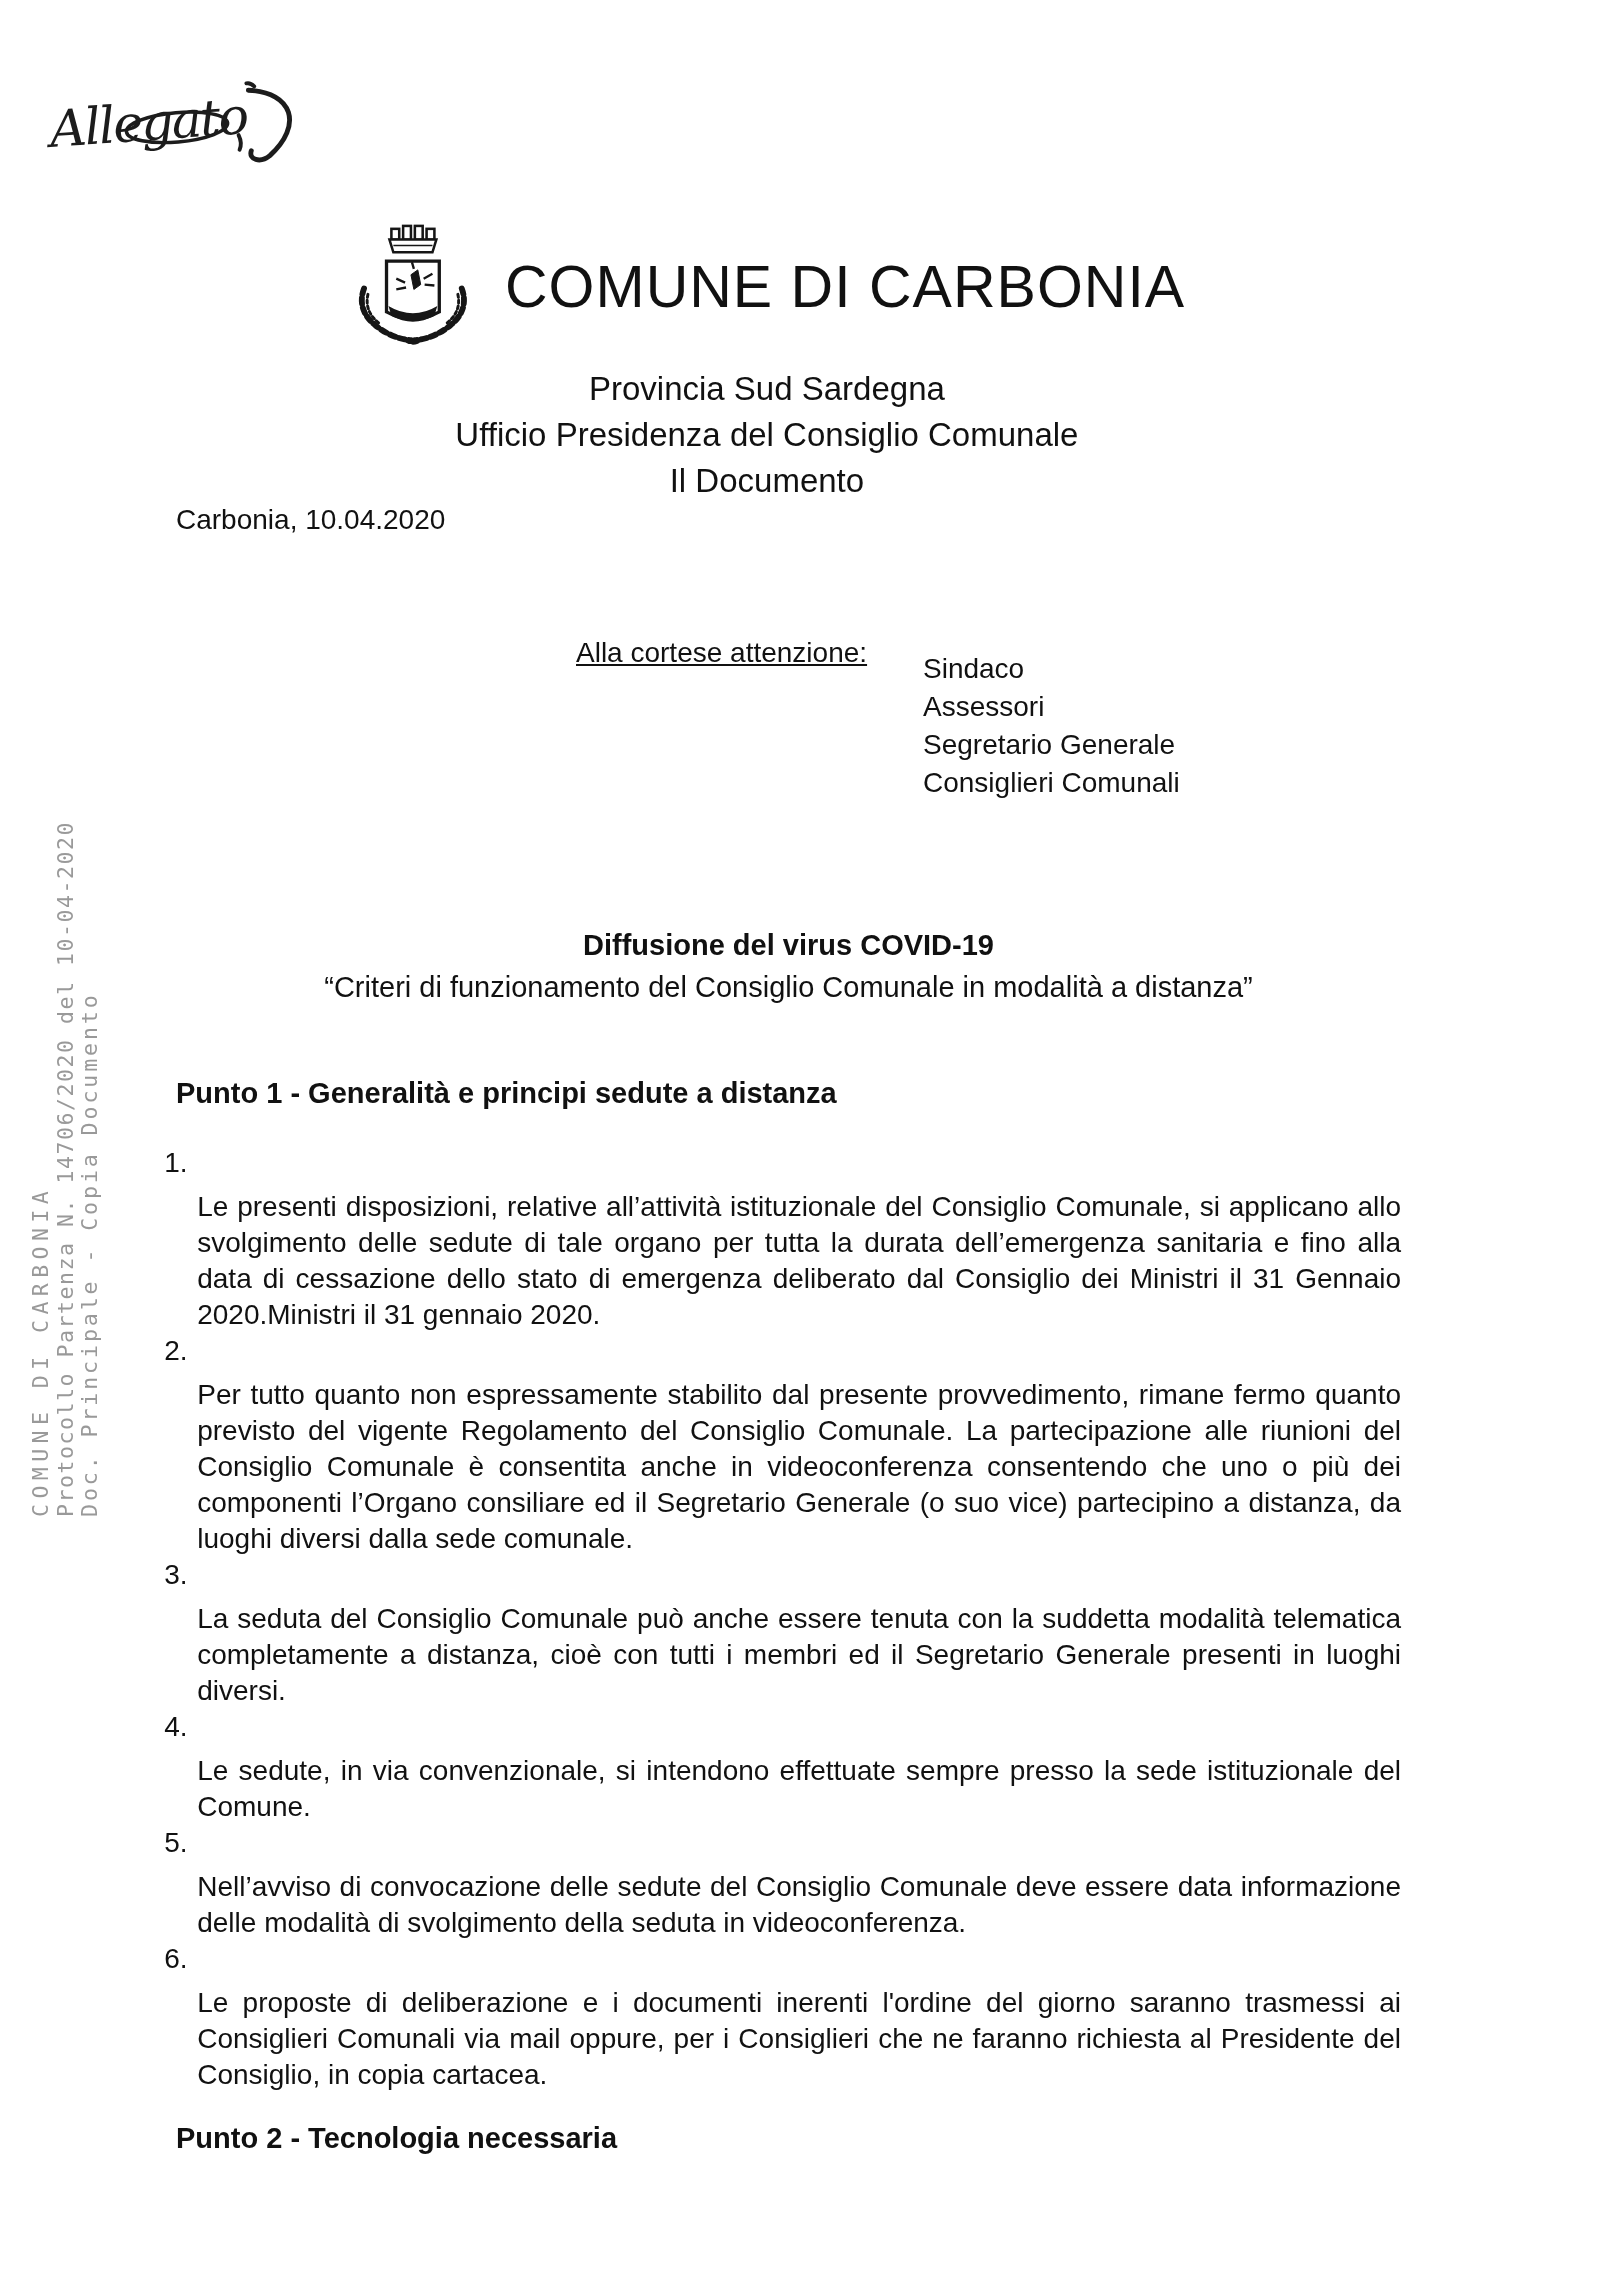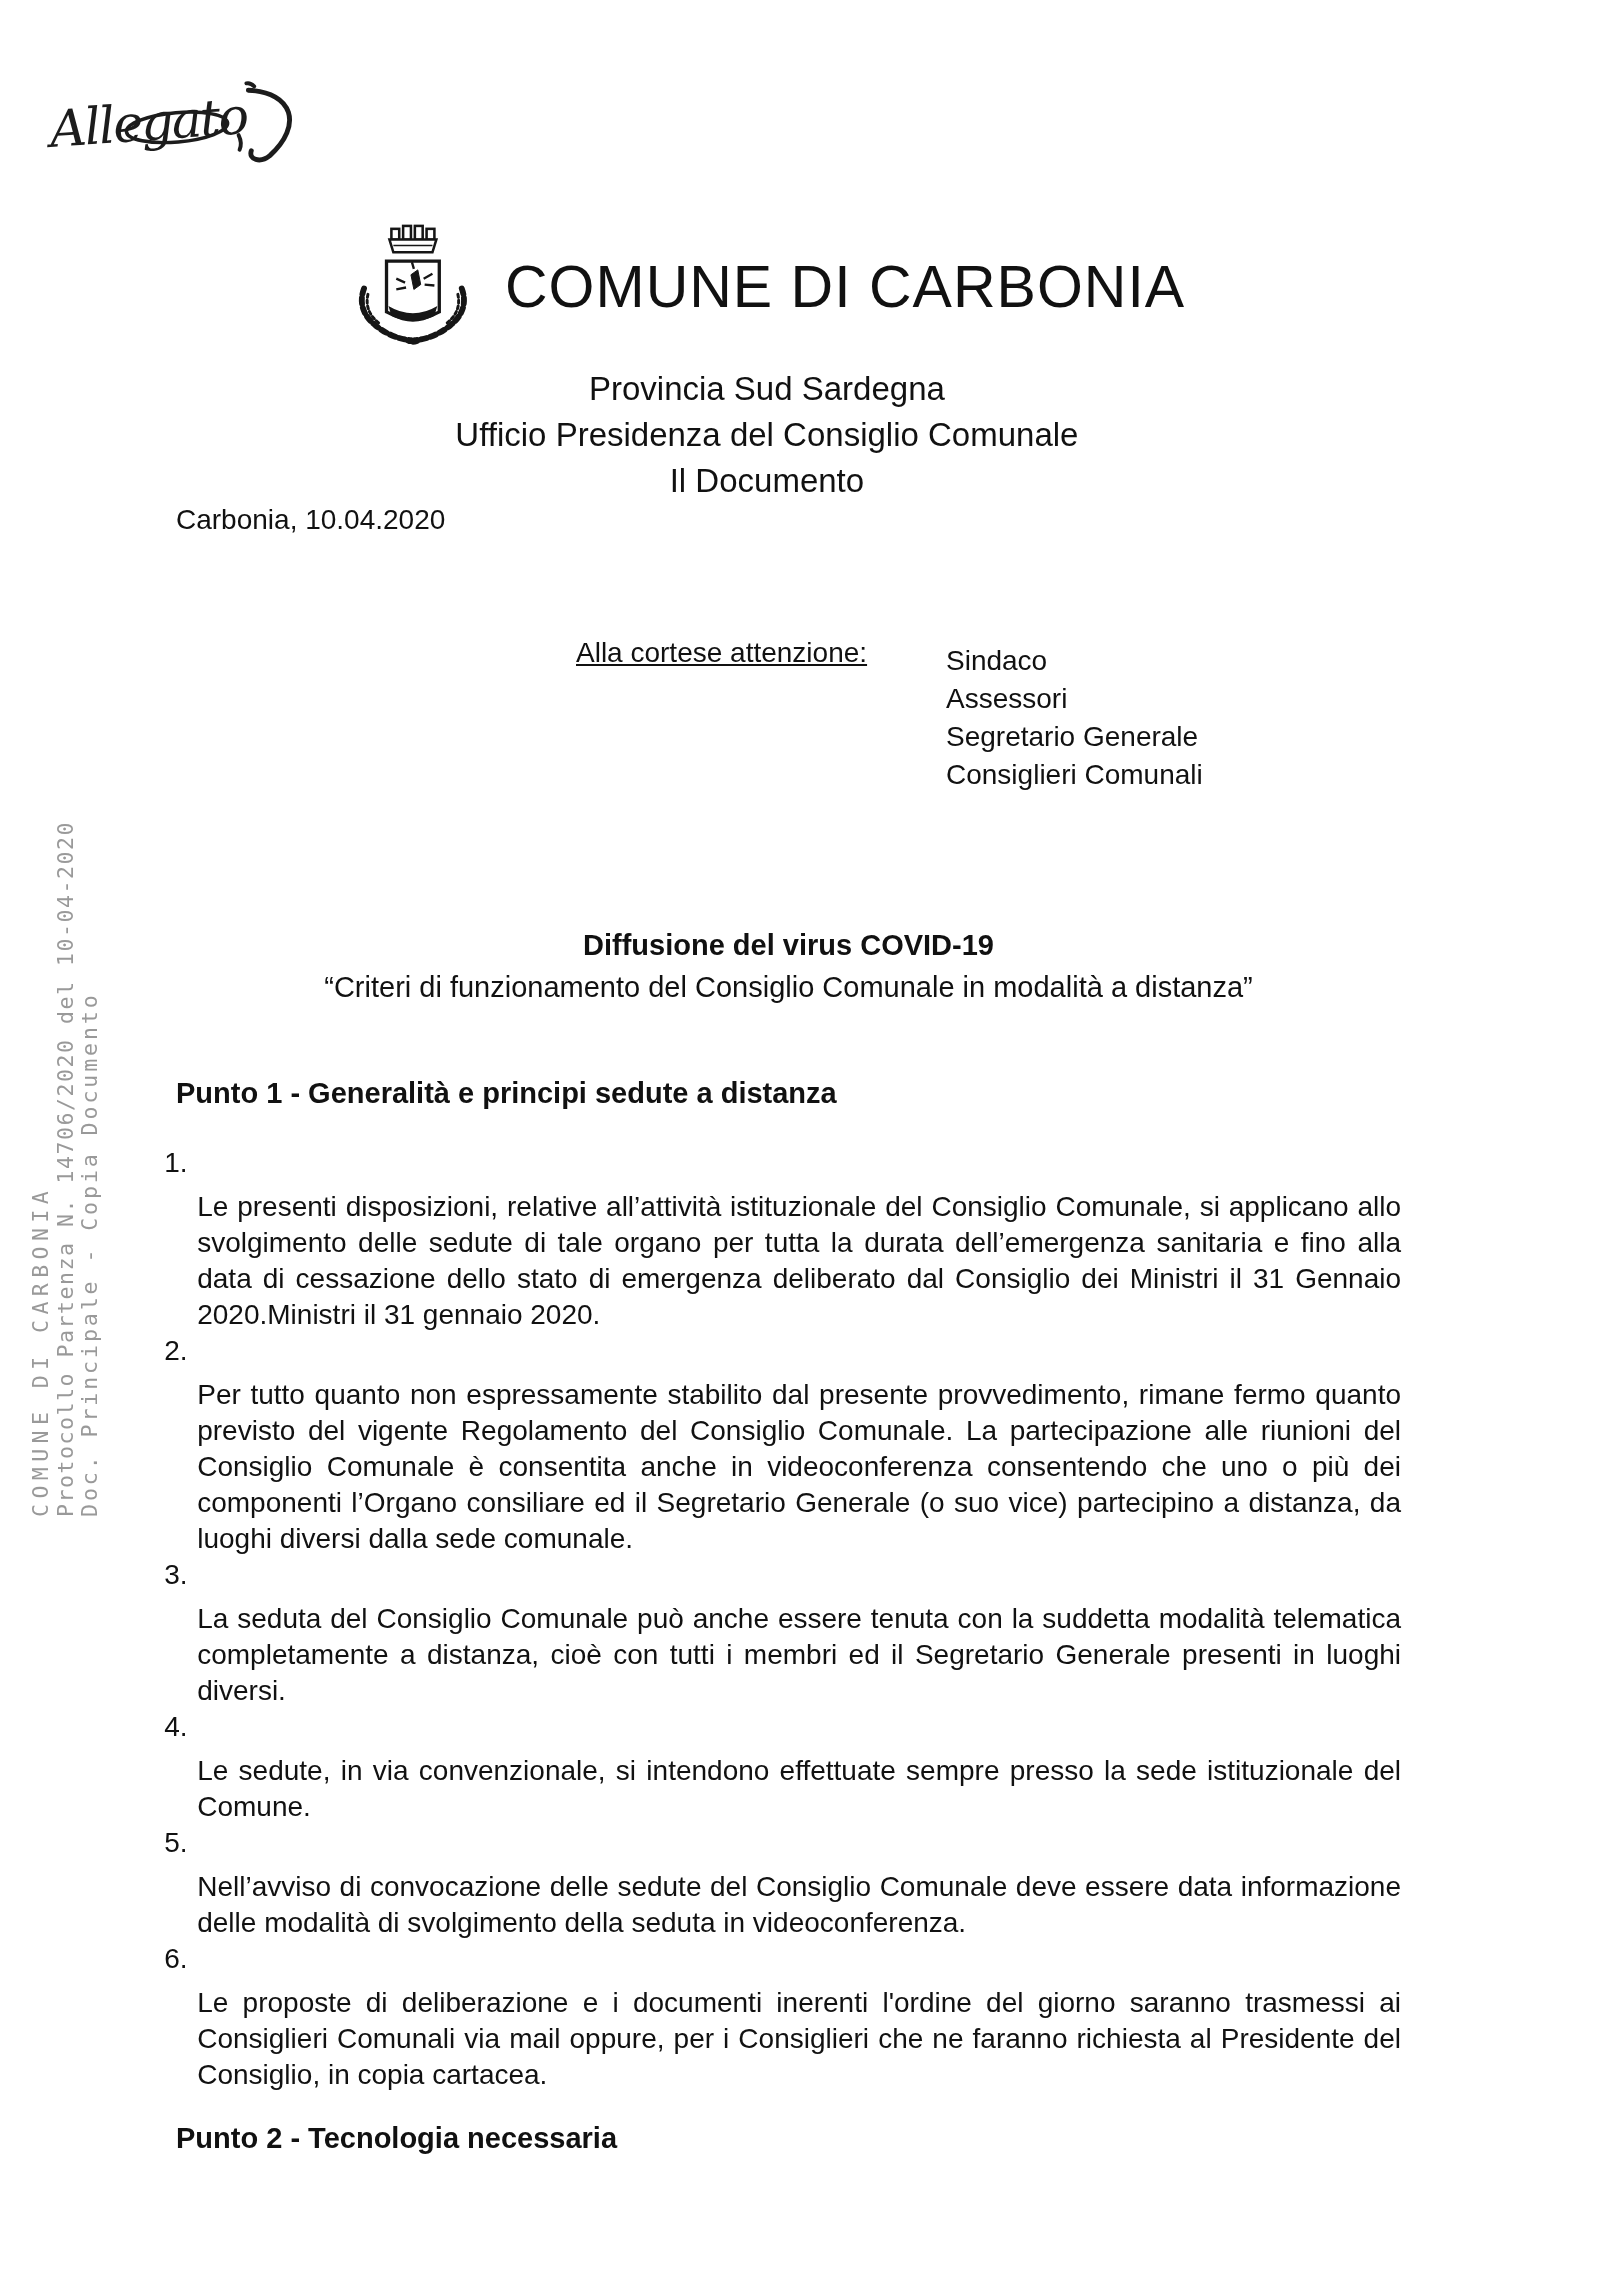--- a/index.html
+++ b/index.html
@@ -68,21 +68,21 @@
   .dateline { font-size: 28px; }
 
   .attention {
     position: relative;
     margin-top: 98px;
     height: 153px;
     font-size: 28px;
     line-height: 38px;
   }
   .attention .att-label { position: absolute; left: 400px; top: 0; text-decoration: underline; }
-  .attention .att-recipients { position: absolute; left: 747px; top: 8px; margin-left: 23px; }
+  .attention .att-recipients { position: absolute; left: 747px; top: 16px; }
 
   .subject { margin-top: 137px; text-align: center; font-size: 29px; line-height: 42px; }
   .subject .subj-title { font-weight: bold; }
 
   .sec-heading { margin-top: 69px; font-size: 29px; font-weight: bold; }
 
   ol.points { margin-top: 35px; list-style: none; }
   ol.points li { display: flex; font-size: 28px; line-height: 36px; }
   ol.points .num { flex: 0 0 33px; text-align: left; padding-left: 0; margin-left: -11.8px; }
   ol.points .txt { flex: 1; text-align: justify; margin-top: 44px; }

